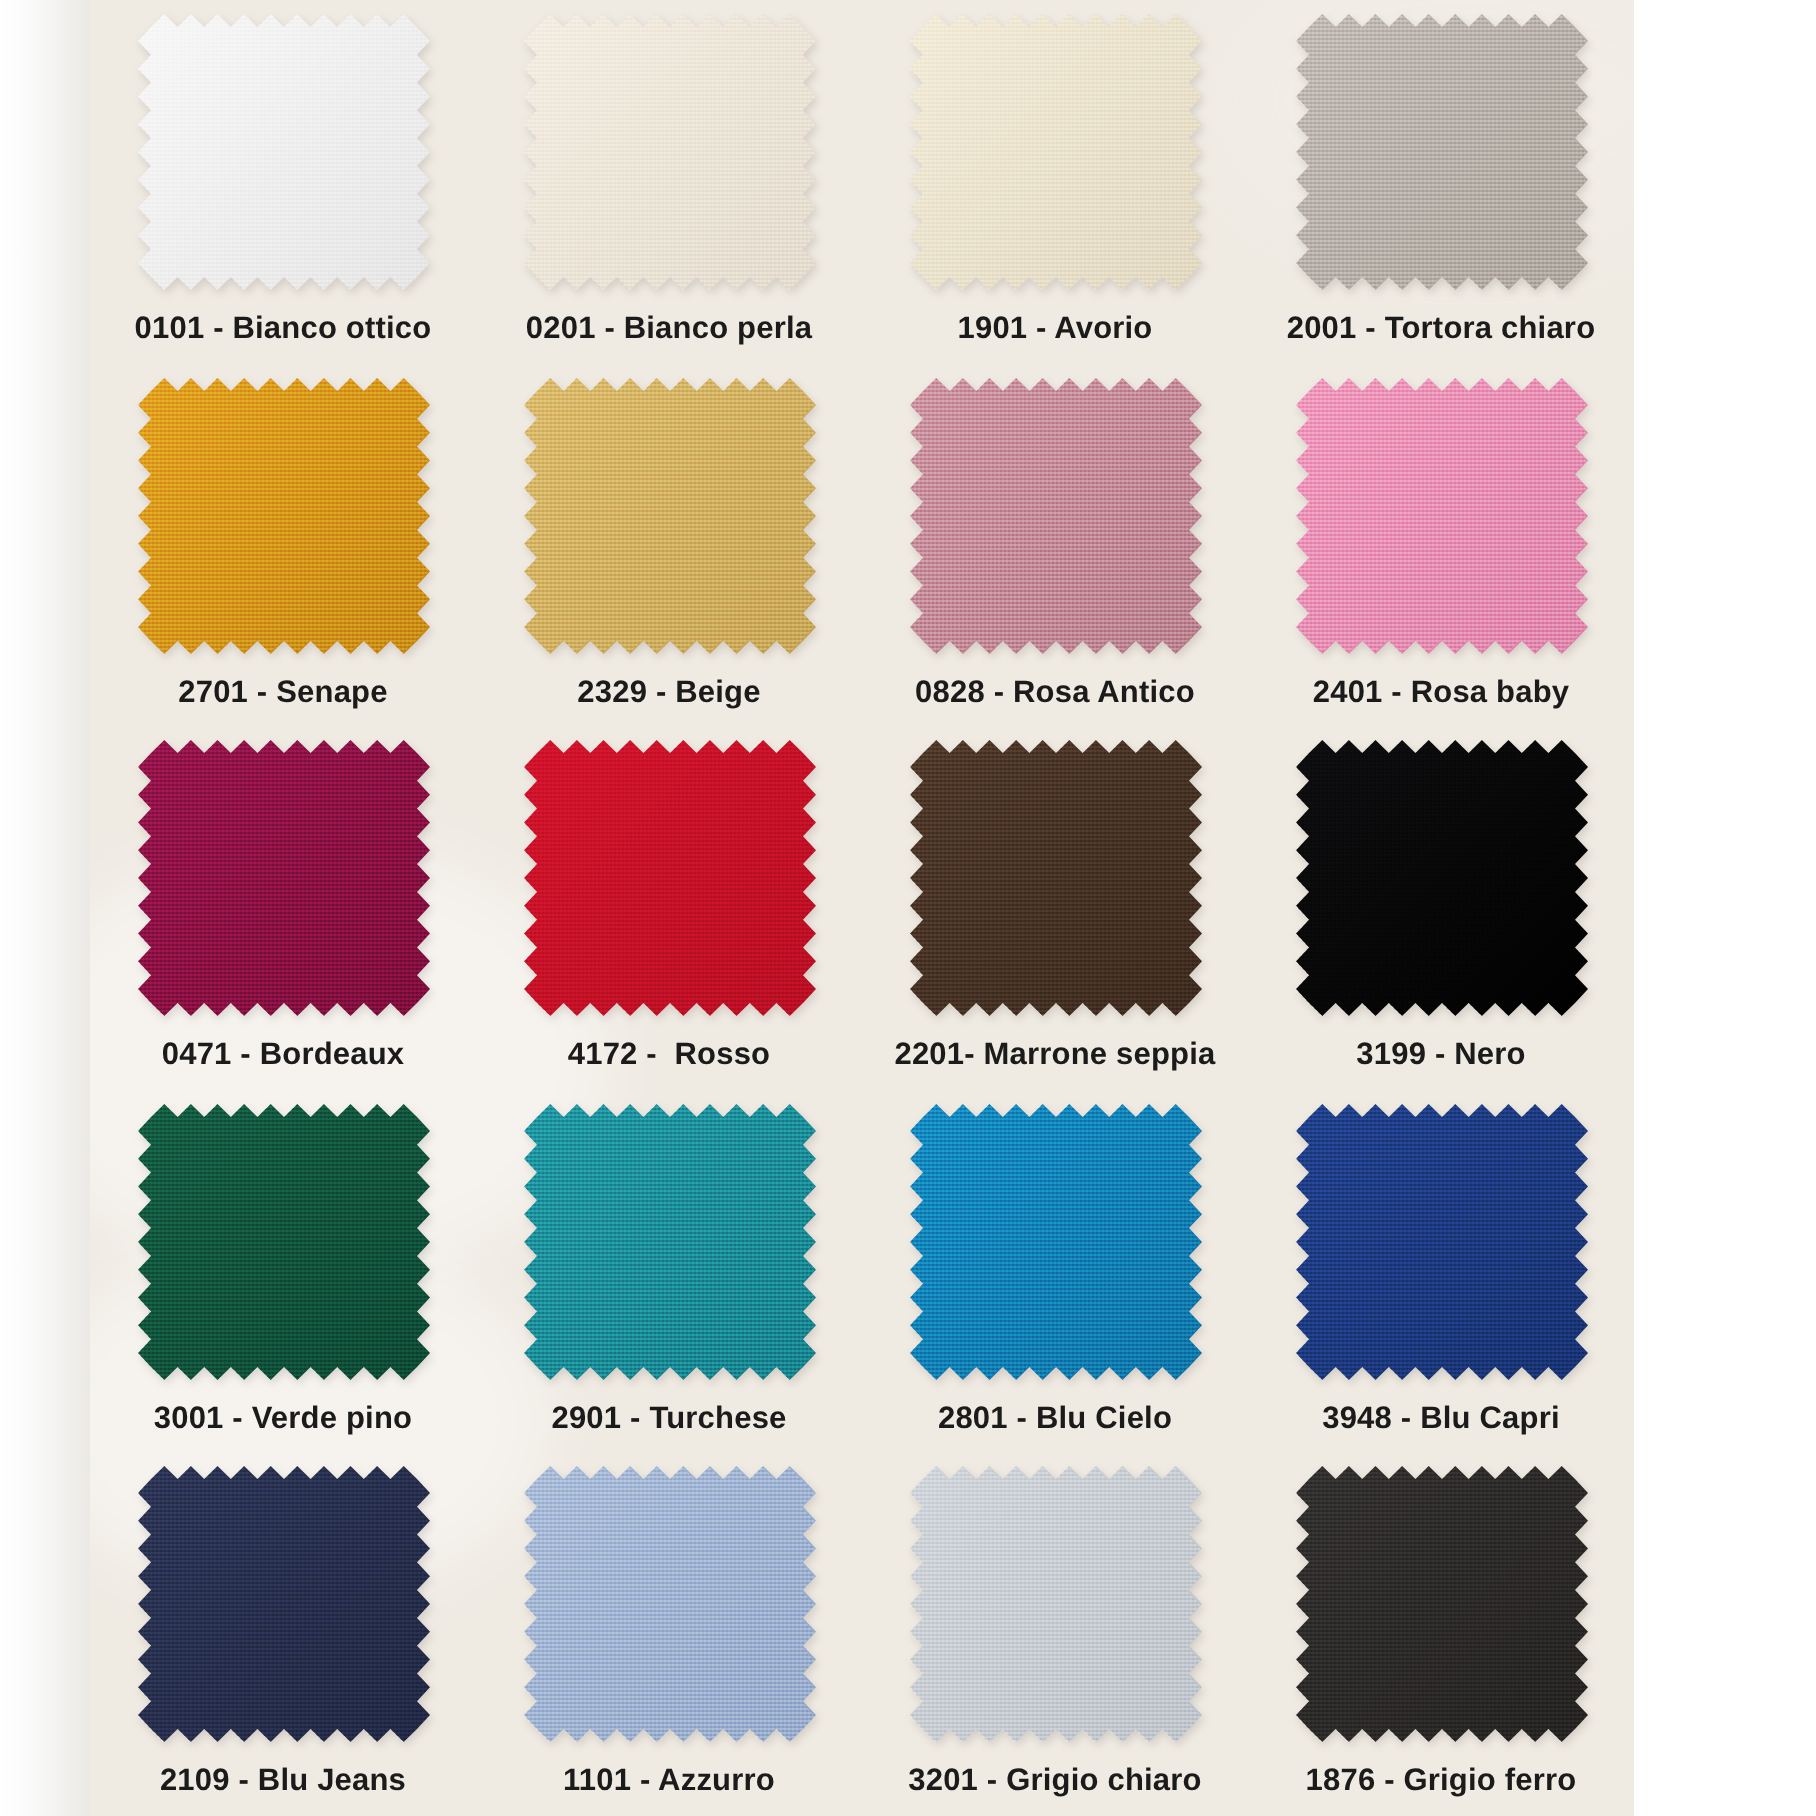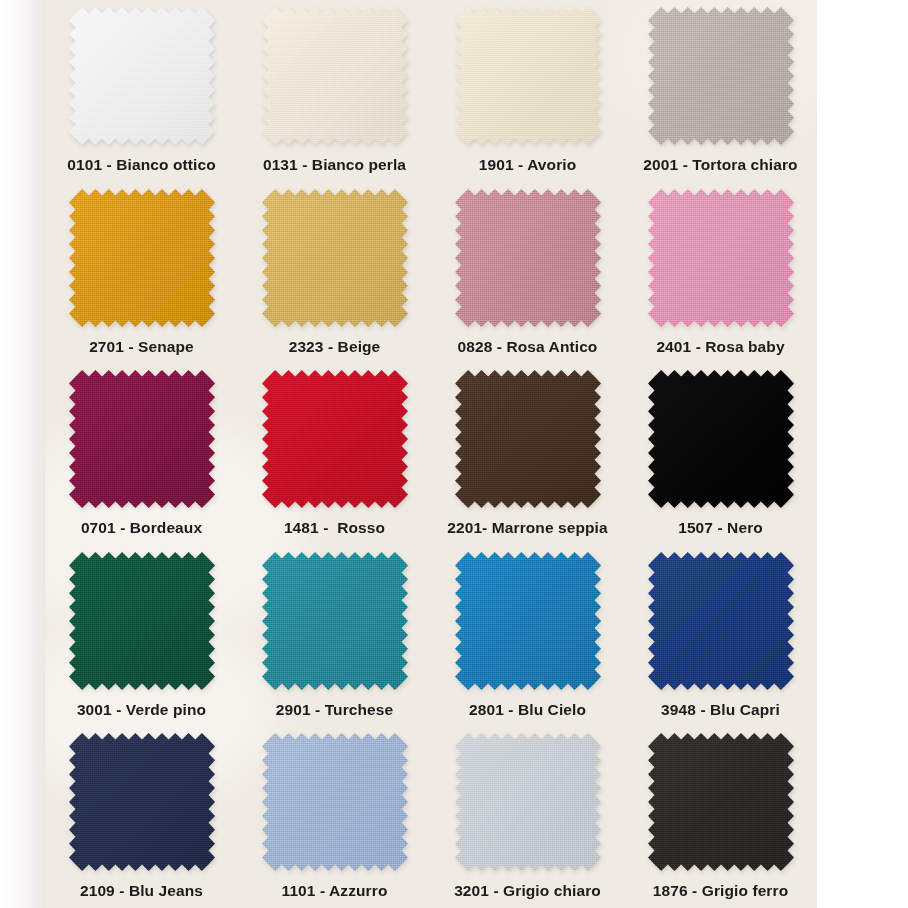--- a/index.html
+++ b/index.html
@@ -175,21 +175,21 @@
                   </clipPath>
                 </defs>
                 <path d="M6.50,6.50 L13.15,0.00 L19.80,6.50 L26.45,0.00 L33.10,6.50 L39.75,0.00 L46.40,6.50 L53.05,0.00 L59.70,6.50 L66.35,0.00 L73.00,6.50 L79.65,0.00 L86.30,6.50 L92.95,0.00 L99.60,6.50 L106.25,0.00 L112.90,6.50 L119.55,0.00 L126.20,6.50 L132.85,0.00 L139.50,6.50 L146.00,13.44 L139.50,20.39 L146.00,27.33 L139.50,34.28 L146.00,41.22 L139.50,48.17 L146.00,55.11 L139.50,62.06 L146.00,69.00 L139.50,75.94 L146.00,82.89 L139.50,89.83 L146.00,96.78 L139.50,103.72 L146.00,110.67 L139.50,117.61 L146.00,124.56 L139.50,131.50 L132.85,138.00 L126.20,131.50 L119.55,138.00 L112.90,131.50 L106.25,138.00 L99.60,131.50 L92.95,138.00 L86.30,131.50 L79.65,138.00 L73.00,131.50 L66.35,138.00 L59.70,131.50 L53.05,138.00 L46.40,131.50 L39.75,138.00 L33.10,131.50 L26.45,138.00 L19.80,131.50 L13.15,138.00 L6.50,131.50 L0.00,124.56 L6.50,117.61 L0.00,110.67 L6.50,103.72 L0.00,96.78 L6.50,89.83 L0.00,82.89 L6.50,75.94 L0.00,69.00 L6.50,62.06 L0.00,55.11 L6.50,48.17 L0.00,41.22 L6.50,34.28 L0.00,27.33 L6.50,20.39 L0.00,13.44 Z" fill="url(#g1)"></path>
                 <g clip-path="url(#c1)" opacity="0.20">
                   <rect x="0" y="0" width="146" height="138" fill="#ffffff" opacity="0.0"></rect>
                 </g>
               </svg>
             </div>
             <div class="weave" style="clip-path: path(&quot;M 6.5 6.5 L 13.15 0 L 19.8 6.5 L 26.45 0 L 33.1 6.5 L 39.75 0 L 46.4 6.5 L 53.05 0 L 59.7 6.5 L 66.35 0 L 73 6.5 L 79.65 0 L 86.3 6.5 L 92.95 0 L 99.6 6.5 L 106.25 0 L 112.9 6.5 L 119.55 0 L 126.2 6.5 L 132.85 0 L 139.5 6.5 L 146 13.44 L 139.5 20.39 L 146 27.33 L 139.5 34.28 L 146 41.22 L 139.5 48.17 L 146 55.11 L 139.5 62.06 L 146 69 L 139.5 75.94 L 146 82.89 L 139.5 89.83 L 146 96.78 L 139.5 103.72 L 146 110.67 L 139.5 117.61 L 146 124.56 L 139.5 131.5 L 132.85 138 L 126.2 131.5 L 119.55 138 L 112.9 131.5 L 106.25 138 L 99.6 131.5 L 92.95 138 L 86.3 131.5 L 79.65 138 L 73 131.5 L 66.35 138 L 59.7 131.5 L 53.05 138 L 46.4 131.5 L 39.75 138 L 33.1 131.5 L 26.45 138 L 19.8 131.5 L 13.15 138 L 6.5 131.5 L 0 124.56 L 6.5 117.61 L 0 110.67 L 6.5 103.72 L 0 96.78 L 6.5 89.83 L 0 82.89 L 6.5 75.94 L 0 69 L 6.5 62.06 L 0 55.11 L 6.5 48.17 L 0 41.22 L 6.5 34.28 L 0 27.33 L 6.5 20.39 L 0 13.44 Z&quot;);"></div>
           </div>
-          <div class="label">0131 - Bianco perla</div>
+          <div class="label">0201 - Bianco perla</div>
         </div>
         <div class="cell">
           <div class="swatch-wrap">
             <div class="swatch">
               <svg viewBox="0 0 146 138" xmlns="http://www.w3.org/2000/svg">
                 <defs>
                   <linearGradient id="g2" x1="0" y1="0" x2="1" y2="1">
                     <stop offset="0%" stop-color="#f2ead5"></stop>
                     <stop offset="100%" stop-color="#e0d6bd"></stop>
                   </linearGradient>
@@ -267,21 +267,21 @@
                   </clipPath>
                 </defs>
                 <path d="M6.50,6.50 L13.15,0.00 L19.80,6.50 L26.45,0.00 L33.10,6.50 L39.75,0.00 L46.40,6.50 L53.05,0.00 L59.70,6.50 L66.35,0.00 L73.00,6.50 L79.65,0.00 L86.30,6.50 L92.95,0.00 L99.60,6.50 L106.25,0.00 L112.90,6.50 L119.55,0.00 L126.20,6.50 L132.85,0.00 L139.50,6.50 L146.00,13.44 L139.50,20.39 L146.00,27.33 L139.50,34.28 L146.00,41.22 L139.50,48.17 L146.00,55.11 L139.50,62.06 L146.00,69.00 L139.50,75.94 L146.00,82.89 L139.50,89.83 L146.00,96.78 L139.50,103.72 L146.00,110.67 L139.50,117.61 L146.00,124.56 L139.50,131.50 L132.85,138.00 L126.20,131.50 L119.55,138.00 L112.90,131.50 L106.25,138.00 L99.60,131.50 L92.95,138.00 L86.30,131.50 L79.65,138.00 L73.00,131.50 L66.35,138.00 L59.70,131.50 L53.05,138.00 L46.40,131.50 L39.75,138.00 L33.10,131.50 L26.45,138.00 L19.80,131.50 L13.15,138.00 L6.50,131.50 L0.00,124.56 L6.50,117.61 L0.00,110.67 L6.50,103.72 L0.00,96.78 L6.50,89.83 L0.00,82.89 L6.50,75.94 L0.00,69.00 L6.50,62.06 L0.00,55.11 L6.50,48.17 L0.00,41.22 L6.50,34.28 L0.00,27.33 L6.50,20.39 L0.00,13.44 Z" fill="url(#g5)"></path>
                 <g clip-path="url(#c5)" opacity="0.20">
                   <rect x="0" y="0" width="146" height="138" fill="#ffffff" opacity="0.0"></rect>
                 </g>
               </svg>
             </div>
             <div class="weave" style="clip-path: path(&quot;M 6.5 6.5 L 13.15 0 L 19.8 6.5 L 26.45 0 L 33.1 6.5 L 39.75 0 L 46.4 6.5 L 53.05 0 L 59.7 6.5 L 66.35 0 L 73 6.5 L 79.65 0 L 86.3 6.5 L 92.95 0 L 99.6 6.5 L 106.25 0 L 112.9 6.5 L 119.55 0 L 126.2 6.5 L 132.85 0 L 139.5 6.5 L 146 13.44 L 139.5 20.39 L 146 27.33 L 139.5 34.28 L 146 41.22 L 139.5 48.17 L 146 55.11 L 139.5 62.06 L 146 69 L 139.5 75.94 L 146 82.89 L 139.5 89.83 L 146 96.78 L 139.5 103.72 L 146 110.67 L 139.5 117.61 L 146 124.56 L 139.5 131.5 L 132.85 138 L 126.2 131.5 L 119.55 138 L 112.9 131.5 L 106.25 138 L 99.6 131.5 L 92.95 138 L 86.3 131.5 L 79.65 138 L 73 131.5 L 66.35 138 L 59.7 131.5 L 53.05 138 L 46.4 131.5 L 39.75 138 L 33.1 131.5 L 26.45 138 L 19.8 131.5 L 13.15 138 L 6.5 131.5 L 0 124.56 L 6.5 117.61 L 0 110.67 L 6.5 103.72 L 0 96.78 L 6.5 89.83 L 0 82.89 L 6.5 75.94 L 0 69 L 6.5 62.06 L 0 55.11 L 6.5 48.17 L 0 41.22 L 6.5 34.28 L 0 27.33 L 6.5 20.39 L 0 13.44 Z&quot;);"></div>
           </div>
-          <div class="label">2323 - Beige</div>
+          <div class="label">2329 - Beige</div>
         </div>
         <div class="cell">
           <div class="swatch-wrap">
             <div class="swatch">
               <svg viewBox="0 0 146 138" xmlns="http://www.w3.org/2000/svg">
                 <defs>
                   <linearGradient id="g6" x1="0" y1="0" x2="1" y2="1">
                     <stop offset="0%" stop-color="#c98b99"></stop>
                     <stop offset="100%" stop-color="#b57987"></stop>
                   </linearGradient>
@@ -336,21 +336,21 @@
                   </clipPath>
                 </defs>
                 <path d="M6.50,6.50 L13.15,0.00 L19.80,6.50 L26.45,0.00 L33.10,6.50 L39.75,0.00 L46.40,6.50 L53.05,0.00 L59.70,6.50 L66.35,0.00 L73.00,6.50 L79.65,0.00 L86.30,6.50 L92.95,0.00 L99.60,6.50 L106.25,0.00 L112.90,6.50 L119.55,0.00 L126.20,6.50 L132.85,0.00 L139.50,6.50 L146.00,13.44 L139.50,20.39 L146.00,27.33 L139.50,34.28 L146.00,41.22 L139.50,48.17 L146.00,55.11 L139.50,62.06 L146.00,69.00 L139.50,75.94 L146.00,82.89 L139.50,89.83 L146.00,96.78 L139.50,103.72 L146.00,110.67 L139.50,117.61 L146.00,124.56 L139.50,131.50 L132.85,138.00 L126.20,131.50 L119.55,138.00 L112.90,131.50 L106.25,138.00 L99.60,131.50 L92.95,138.00 L86.30,131.50 L79.65,138.00 L73.00,131.50 L66.35,138.00 L59.70,131.50 L53.05,138.00 L46.40,131.50 L39.75,138.00 L33.10,131.50 L26.45,138.00 L19.80,131.50 L13.15,138.00 L6.50,131.50 L0.00,124.56 L6.50,117.61 L0.00,110.67 L6.50,103.72 L0.00,96.78 L6.50,89.83 L0.00,82.89 L6.50,75.94 L0.00,69.00 L6.50,62.06 L0.00,55.11 L6.50,48.17 L0.00,41.22 L6.50,34.28 L0.00,27.33 L6.50,20.39 L0.00,13.44 Z" fill="url(#g8)"></path>
                 <g clip-path="url(#c8)" opacity="0.20">
                   <rect x="0" y="0" width="146" height="138" fill="#ffffff" opacity="0.0"></rect>
                 </g>
               </svg>
             </div>
             <div class="weave" style="clip-path: path(&quot;M 6.5 6.5 L 13.15 0 L 19.8 6.5 L 26.45 0 L 33.1 6.5 L 39.75 0 L 46.4 6.5 L 53.05 0 L 59.7 6.5 L 66.35 0 L 73 6.5 L 79.65 0 L 86.3 6.5 L 92.95 0 L 99.6 6.5 L 106.25 0 L 112.9 6.5 L 119.55 0 L 126.2 6.5 L 132.85 0 L 139.5 6.5 L 146 13.44 L 139.5 20.39 L 146 27.33 L 139.5 34.28 L 146 41.22 L 139.5 48.17 L 146 55.11 L 139.5 62.06 L 146 69 L 139.5 75.94 L 146 82.89 L 139.5 89.83 L 146 96.78 L 139.5 103.72 L 146 110.67 L 139.5 117.61 L 146 124.56 L 139.5 131.5 L 132.85 138 L 126.2 131.5 L 119.55 138 L 112.9 131.5 L 106.25 138 L 99.6 131.5 L 92.95 138 L 86.3 131.5 L 79.65 138 L 73 131.5 L 66.35 138 L 59.7 131.5 L 53.05 138 L 46.4 131.5 L 39.75 138 L 33.1 131.5 L 26.45 138 L 19.8 131.5 L 13.15 138 L 6.5 131.5 L 0 124.56 L 6.5 117.61 L 0 110.67 L 6.5 103.72 L 0 96.78 L 6.5 89.83 L 0 82.89 L 6.5 75.94 L 0 69 L 6.5 62.06 L 0 55.11 L 6.5 48.17 L 0 41.22 L 6.5 34.28 L 0 27.33 L 6.5 20.39 L 0 13.44 Z&quot;);"></div>
           </div>
-          <div class="label">0701 - Bordeaux</div>
+          <div class="label">0471 - Bordeaux</div>
         </div>
         <div class="cell">
           <div class="swatch-wrap">
             <div class="swatch">
               <svg viewBox="0 0 146 138" xmlns="http://www.w3.org/2000/svg">
                 <defs>
                   <linearGradient id="g9" x1="0" y1="0" x2="1" y2="1">
                     <stop offset="0%" stop-color="#cf1228"></stop>
                     <stop offset="100%" stop-color="#b30e21"></stop>
                   </linearGradient>
@@ -359,21 +359,21 @@
                   </clipPath>
                 </defs>
                 <path d="M6.50,6.50 L13.15,0.00 L19.80,6.50 L26.45,0.00 L33.10,6.50 L39.75,0.00 L46.40,6.50 L53.05,0.00 L59.70,6.50 L66.35,0.00 L73.00,6.50 L79.65,0.00 L86.30,6.50 L92.95,0.00 L99.60,6.50 L106.25,0.00 L112.90,6.50 L119.55,0.00 L126.20,6.50 L132.85,0.00 L139.50,6.50 L146.00,13.44 L139.50,20.39 L146.00,27.33 L139.50,34.28 L146.00,41.22 L139.50,48.17 L146.00,55.11 L139.50,62.06 L146.00,69.00 L139.50,75.94 L146.00,82.89 L139.50,89.83 L146.00,96.78 L139.50,103.72 L146.00,110.67 L139.50,117.61 L146.00,124.56 L139.50,131.50 L132.85,138.00 L126.20,131.50 L119.55,138.00 L112.90,131.50 L106.25,138.00 L99.60,131.50 L92.95,138.00 L86.30,131.50 L79.65,138.00 L73.00,131.50 L66.35,138.00 L59.70,131.50 L53.05,138.00 L46.40,131.50 L39.75,138.00 L33.10,131.50 L26.45,138.00 L19.80,131.50 L13.15,138.00 L6.50,131.50 L0.00,124.56 L6.50,117.61 L0.00,110.67 L6.50,103.72 L0.00,96.78 L6.50,89.83 L0.00,82.89 L6.50,75.94 L0.00,69.00 L6.50,62.06 L0.00,55.11 L6.50,48.17 L0.00,41.22 L6.50,34.28 L0.00,27.33 L6.50,20.39 L0.00,13.44 Z" fill="url(#g9)"></path>
                 <g clip-path="url(#c9)" opacity="0.20">
                   <rect x="0" y="0" width="146" height="138" fill="#ffffff" opacity="0.0"></rect>
                 </g>
               </svg>
             </div>
             <div class="weave" style="clip-path: path(&quot;M 6.5 6.5 L 13.15 0 L 19.8 6.5 L 26.45 0 L 33.1 6.5 L 39.75 0 L 46.4 6.5 L 53.05 0 L 59.7 6.5 L 66.35 0 L 73 6.5 L 79.65 0 L 86.3 6.5 L 92.95 0 L 99.6 6.5 L 106.25 0 L 112.9 6.5 L 119.55 0 L 126.2 6.5 L 132.85 0 L 139.5 6.5 L 146 13.44 L 139.5 20.39 L 146 27.33 L 139.5 34.28 L 146 41.22 L 139.5 48.17 L 146 55.11 L 139.5 62.06 L 146 69 L 139.5 75.94 L 146 82.89 L 139.5 89.83 L 146 96.78 L 139.5 103.72 L 146 110.67 L 139.5 117.61 L 146 124.56 L 139.5 131.5 L 132.85 138 L 126.2 131.5 L 119.55 138 L 112.9 131.5 L 106.25 138 L 99.6 131.5 L 92.95 138 L 86.3 131.5 L 79.65 138 L 73 131.5 L 66.35 138 L 59.7 131.5 L 53.05 138 L 46.4 131.5 L 39.75 138 L 33.1 131.5 L 26.45 138 L 19.8 131.5 L 13.15 138 L 6.5 131.5 L 0 124.56 L 6.5 117.61 L 0 110.67 L 6.5 103.72 L 0 96.78 L 6.5 89.83 L 0 82.89 L 6.5 75.94 L 0 69 L 6.5 62.06 L 0 55.11 L 6.5 48.17 L 0 41.22 L 6.5 34.28 L 0 27.33 L 6.5 20.39 L 0 13.44 Z&quot;);"></div>
           </div>
-          <div class="label">1481 -  Rosso</div>
+          <div class="label">4172 -  Rosso</div>
         </div>
         <div class="cell">
           <div class="swatch-wrap">
             <div class="swatch">
               <svg viewBox="0 0 146 138" xmlns="http://www.w3.org/2000/svg">
                 <defs>
                   <linearGradient id="g10" x1="0" y1="0" x2="1" y2="1">
                     <stop offset="0%" stop-color="#4a3527"></stop>
                     <stop offset="100%" stop-color="#3a291e"></stop>
                   </linearGradient>
@@ -405,21 +405,21 @@
                   </clipPath>
                 </defs>
                 <path d="M6.50,6.50 L13.15,0.00 L19.80,6.50 L26.45,0.00 L33.10,6.50 L39.75,0.00 L46.40,6.50 L53.05,0.00 L59.70,6.50 L66.35,0.00 L73.00,6.50 L79.65,0.00 L86.30,6.50 L92.95,0.00 L99.60,6.50 L106.25,0.00 L112.90,6.50 L119.55,0.00 L126.20,6.50 L132.85,0.00 L139.50,6.50 L146.00,13.44 L139.50,20.39 L146.00,27.33 L139.50,34.28 L146.00,41.22 L139.50,48.17 L146.00,55.11 L139.50,62.06 L146.00,69.00 L139.50,75.94 L146.00,82.89 L139.50,89.83 L146.00,96.78 L139.50,103.72 L146.00,110.67 L139.50,117.61 L146.00,124.56 L139.50,131.50 L132.85,138.00 L126.20,131.50 L119.55,138.00 L112.90,131.50 L106.25,138.00 L99.60,131.50 L92.95,138.00 L86.30,131.50 L79.65,138.00 L73.00,131.50 L66.35,138.00 L59.70,131.50 L53.05,138.00 L46.40,131.50 L39.75,138.00 L33.10,131.50 L26.45,138.00 L19.80,131.50 L13.15,138.00 L6.50,131.50 L0.00,124.56 L6.50,117.61 L0.00,110.67 L6.50,103.72 L0.00,96.78 L6.50,89.83 L0.00,82.89 L6.50,75.94 L0.00,69.00 L6.50,62.06 L0.00,55.11 L6.50,48.17 L0.00,41.22 L6.50,34.28 L0.00,27.33 L6.50,20.39 L0.00,13.44 Z" fill="url(#g11)"></path>
                 <g clip-path="url(#c11)" opacity="0.20">
                   <rect x="0" y="0" width="146" height="138" fill="#ffffff" opacity="0.0"></rect>
                 </g>
               </svg>
             </div>
             <div class="weave" style="clip-path: path(&quot;M 6.5 6.5 L 13.15 0 L 19.8 6.5 L 26.45 0 L 33.1 6.5 L 39.75 0 L 46.4 6.5 L 53.05 0 L 59.7 6.5 L 66.35 0 L 73 6.5 L 79.65 0 L 86.3 6.5 L 92.95 0 L 99.6 6.5 L 106.25 0 L 112.9 6.5 L 119.55 0 L 126.2 6.5 L 132.85 0 L 139.5 6.5 L 146 13.44 L 139.5 20.39 L 146 27.33 L 139.5 34.28 L 146 41.22 L 139.5 48.17 L 146 55.11 L 139.5 62.06 L 146 69 L 139.5 75.94 L 146 82.89 L 139.5 89.83 L 146 96.78 L 139.5 103.72 L 146 110.67 L 139.5 117.61 L 146 124.56 L 139.5 131.5 L 132.85 138 L 126.2 131.5 L 119.55 138 L 112.9 131.5 L 106.25 138 L 99.6 131.5 L 92.95 138 L 86.3 131.5 L 79.65 138 L 73 131.5 L 66.35 138 L 59.7 131.5 L 53.05 138 L 46.4 131.5 L 39.75 138 L 33.1 131.5 L 26.45 138 L 19.8 131.5 L 13.15 138 L 6.5 131.5 L 0 124.56 L 6.5 117.61 L 0 110.67 L 6.5 103.72 L 0 96.78 L 6.5 89.83 L 0 82.89 L 6.5 75.94 L 0 69 L 6.5 62.06 L 0 55.11 L 6.5 48.17 L 0 41.22 L 6.5 34.28 L 0 27.33 L 6.5 20.39 L 0 13.44 Z&quot;);"></div>
           </div>
-          <div class="label">1507 - Nero</div>
+          <div class="label">3199 - Nero</div>
         </div>
         <div class="cell">
           <div class="swatch-wrap">
             <div class="swatch">
               <svg viewBox="0 0 146 138" xmlns="http://www.w3.org/2000/svg">
                 <defs>
                   <linearGradient id="g12" x1="0" y1="0" x2="1" y2="1">
                     <stop offset="0%" stop-color="#13573f"></stop>
                     <stop offset="100%" stop-color="#0d4632"></stop>
                   </linearGradient>

